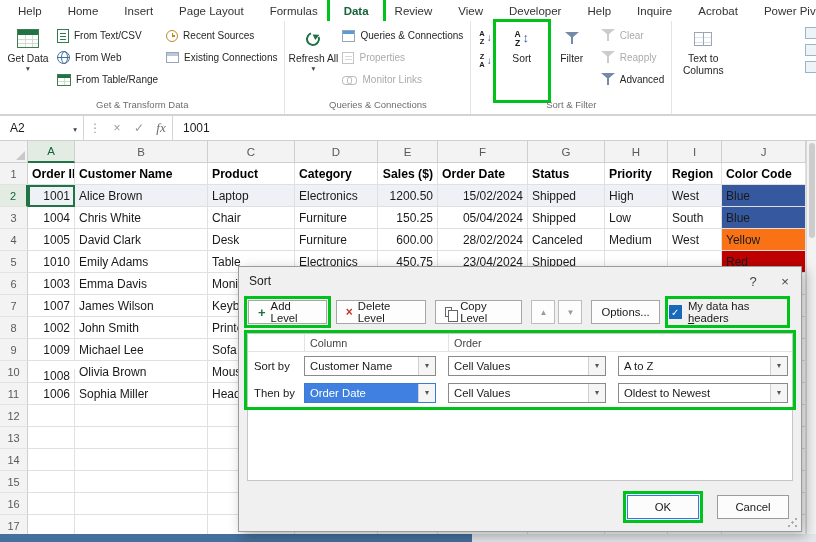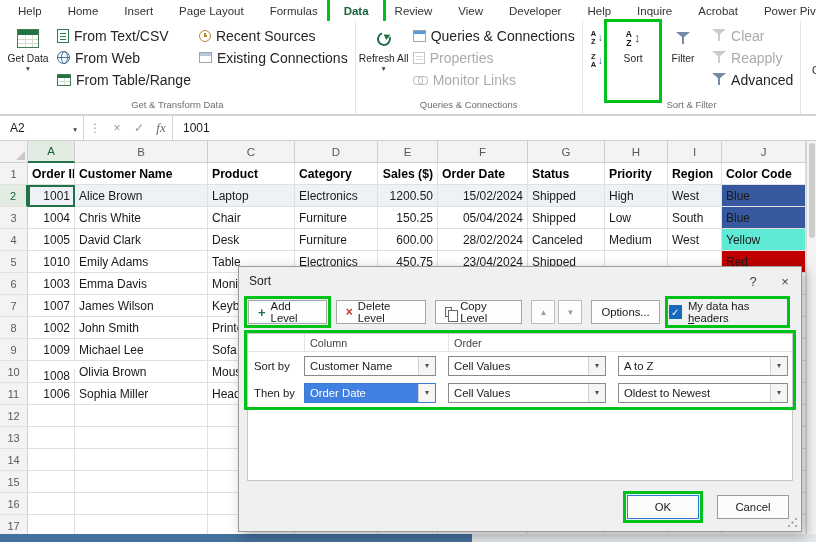--- a/index.html
+++ b/index.html
@@ -16,21 +16,21 @@
 
   
   .ribbon { position:absolute; top:21px; left:0; width:816px; height:94px; background:#fff; border-bottom:1px solid #d2d2d2; display:flex; }
   .rgroup { display:flex; flex-direction:column; border-right:1px solid #e4e4e4; }
   .rgroup-main { flex:1; display:flex; align-items:stretch; padding:2px 3px 0; }
   .rgroup-label { height:15px; font-size:9.5px; color:#6e6e6e; text-align:center; line-height:12px; white-space:nowrap; padding:0 8px; }
   .bigbtn { width:50px; display:flex; flex-direction:column; align-items:center; padding-top:3px; font-size:10.3px; color:#262626; text-align:center; line-height:1.12; cursor:pointer; }
   .bicon { height:25px; display:flex; align-items:center; justify-content:center; margin-bottom:2px; }
   .dd-arrow { font-size:7.5px; color:#444; }
   .smallcol { display:flex; flex-direction:column; padding:5px 4px 0; gap:7px; }
-  .smallitem { display:flex; align-items:center; gap:5px; font-size:14px; color:#262626; white-space:nowrap; height:15px; cursor:pointer; }
+  .smallitem { display:flex; align-items:center; gap:5px; font-size:10px; color:#262626; white-space:nowrap; height:15px; cursor:pointer; }
   .smallitem.disabled { color:#ababab;text-align:right; }
   .azcol { display:flex; flex-direction:column; justify-content:flex-start; gap:6px; padding:6px 2px 0; }
   .azbtn { display:flex; align-items:center; gap:2px; padding:1px 3px; }
   .azletters { font-size:7.5px; font-weight:700; line-height:7.5px; text-align:center; color:#1a1a1a; }
   .azarrow { color:#2b579a; font-size:10px; }
   .edge-icons { margin-left:auto; display:flex; flex-direction:column; gap:5px; padding:6px 0 0 3px; width:14px; }
   .mini { width:12px; height:12px; border:1px solid #9db3c8; background:#eef3f8; }
 
   
   .ic-getdata { width:22px; height:19px; border:1px solid #447a50; background:
@@ -373,21 +373,21 @@
         <div class="rowhead">4</div>
         <div class="cell num" style="width: 47px;">1005</div>
         <div class="cell" style="width: 133px;">David Clark</div>
         <div class="cell" style="width: 87px;">Desk</div>
         <div class="cell" style="width: 83px;">Furniture</div>
         <div class="cell num" style="width: 60px;">600.00</div>
         <div class="cell num" style="width: 90px;">28/02/2024</div>
         <div class="cell" style="width: 77px;">Canceled</div>
         <div class="cell" style="width: 63px;">Medium</div>
         <div class="cell" style="width: 54px;">West</div>
-        <div class="cell" style="width: 84px; background: #5eead4;">Yellow</div>
+        <div class="cell" style="width: 84px; background: #f97316;">Yellow</div>
       </div>
       <div class="srow">
         <div class="rowhead">5</div>
         <div class="cell num" style="width: 47px;">1010</div>
         <div class="cell" style="width: 133px;">Emily Adams</div>
         <div class="cell" style="width: 87px;">Table</div>
         <div class="cell" style="width: 83px;">Electronics</div>
         <div class="cell num" style="width: 60px;">450.75</div>
         <div class="cell num" style="width: 90px;">23/04/2024</div>
         <div class="cell" style="width: 77px;">Shipped</div>

